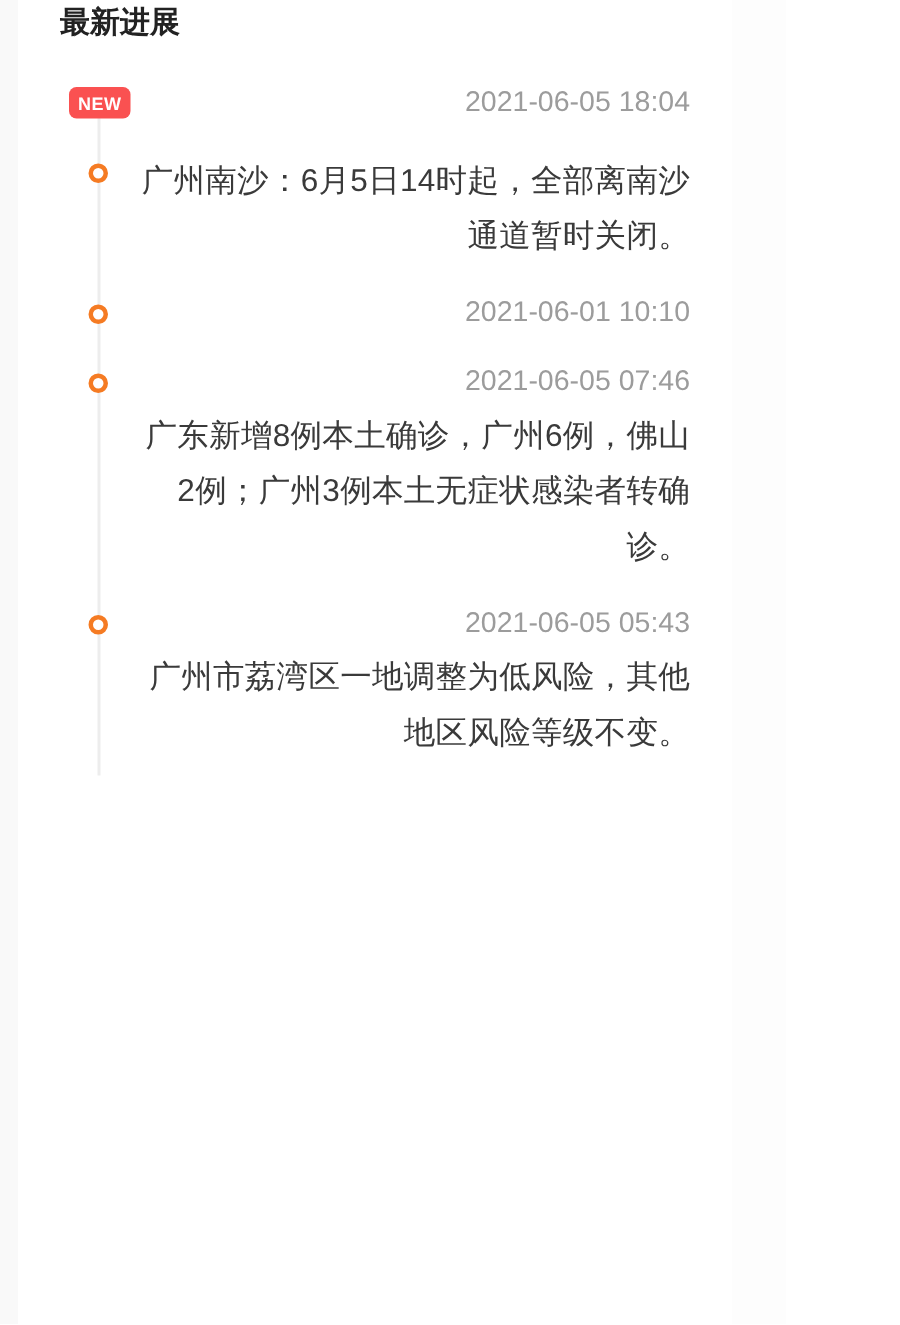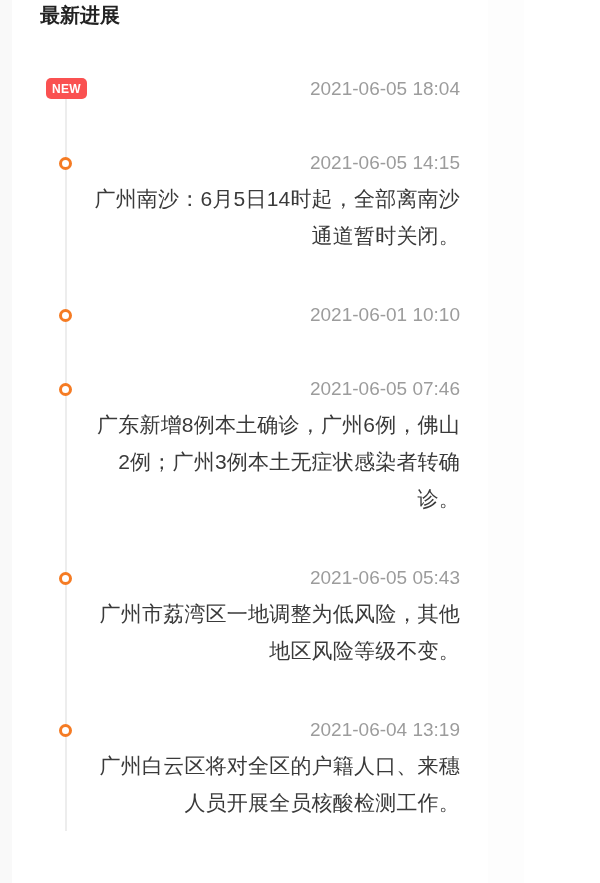--- a/index.html
+++ b/index.html
@@ -48,21 +48,20 @@
     padding: 0 64px 0 90px;
     margin-bottom: 20px;
     z-index: 1;
     text-align: right;
   }
   .entry .ts {
     font-size: 19px;
     line-height: 26px;
     color: var(--timestamp-gray, #9c9c9c);
     margin-bottom: 4px;
-    margin-top: 48px;
   }
   .entry .body {
     font-size: 21px;
     line-height: 37px;
     color: var(--body-text, #3a3a3a);
     letter-spacing: 0.2px;
   }
   .entry.bold .body {
     font-weight: 700;
     color: #222222;
@@ -108,21 +107,20 @@
   <div class="timeline">
     <div class="timeline-line"></div>
     <div id="entries">
   <div class="entry bold">
     <span class="marker badge">NEW</span>
     <div class="ts">2021-06-05 18:04</div>
   </div>
 
   <div class="entry">
     <span class="marker dot"></span>
-    <div class="ts">2021-06-05 14:15</div>
     <div class="body">广州南沙：6月5日14时起，全部离南沙通道暂时关闭。</div>
   </div>
 
 
   <div class="entry">
     <span class="marker dot"></span>
     <div class="ts">2021-06-01 10:10</div>
   </div>
 
   <div class="entry">
@@ -130,20 +128,15 @@
     <div class="ts">2021-06-05 07:46</div>
     <div class="body">广东新增8例本土确诊，广州6例，佛山2例；广州3例本土无症状感染者转确诊。</div>
   </div>
 
   <div class="entry">
     <span class="marker dot"></span>
     <div class="ts">2021-06-05 05:43</div>
     <div class="body">广州市荔湾区一地调整为低风险，其他地区风险等级不变。</div>
   </div>
 
-  <div class="entry">
-    <span class="marker dot"></span>
-    <div class="ts">2021-06-04 13:19</div>
-    <div class="body">广州白云区将对全区的户籍人口、来穗人员开展全员核酸检测工作。</div>
-  </div>
 </div>
   </div>
 </div>
 
 </body></html>

